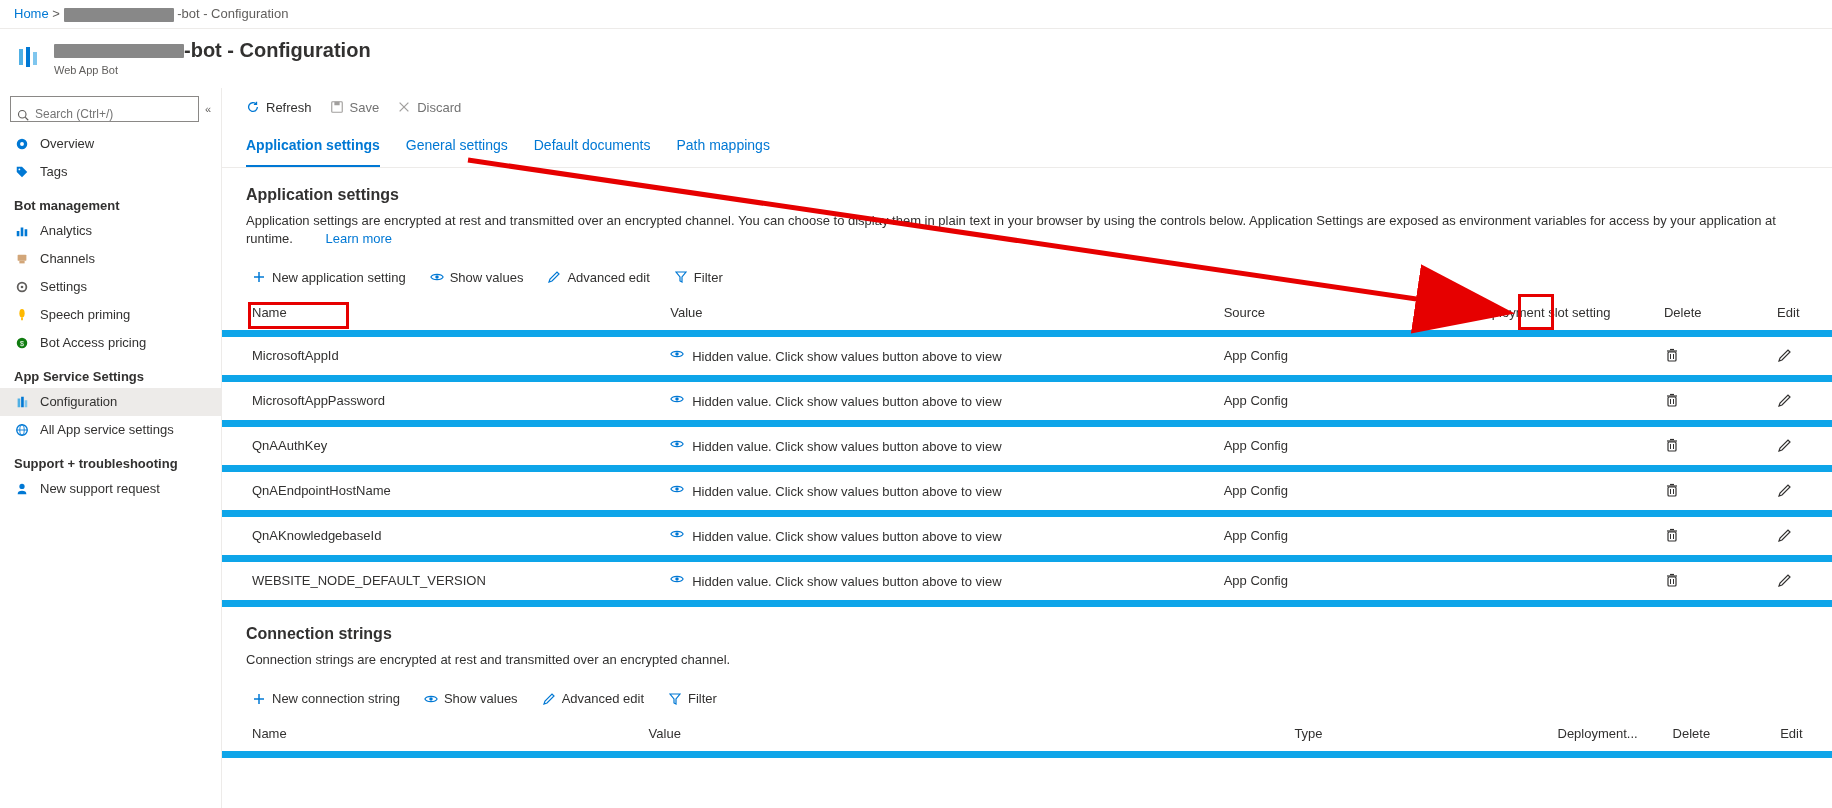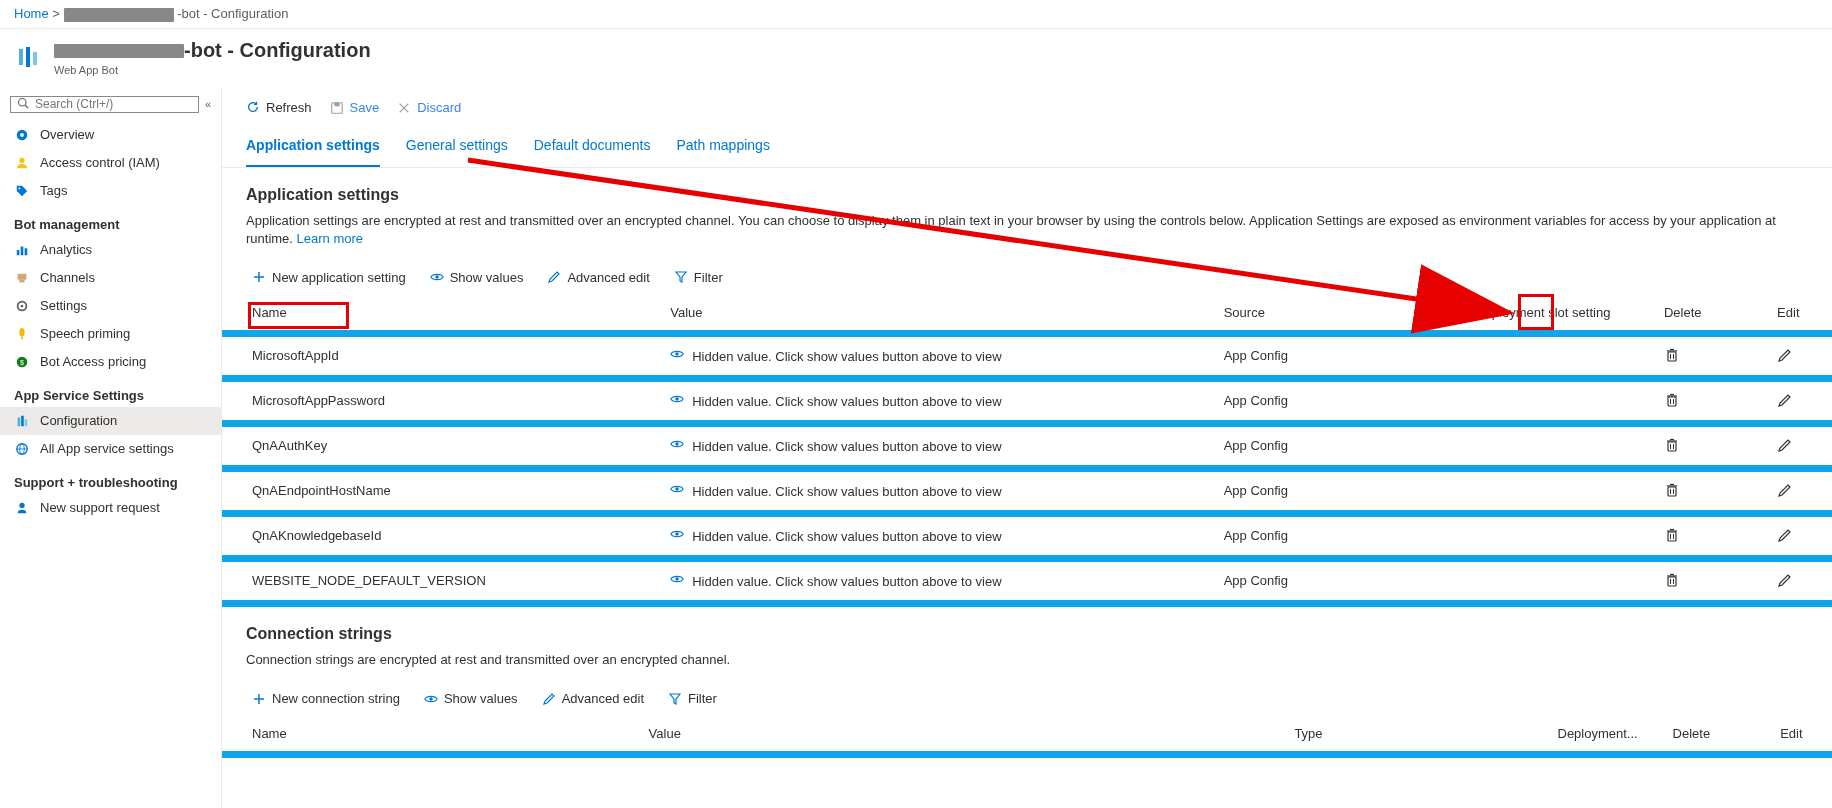--- a/index.html
+++ b/index.html
@@ -41,22 +41,22 @@
 .content-wrap { display: flex; height: calc(100% - 58px); }
 .sidebar {
   width: 222px; border-right: 1px solid #edebe9;
   padding: 8px 0 8px 0; font-size: 13px;
 }
 .main { flex: 1; overflow: auto; padding: 0; }
 
 
 .search-row { padding: 0 10px 8px 10px; display: flex; align-items: center; }
 .search-box {
-  flex: 1; display: flex; align-items: flex-start;
-  border: 1px solid #8a8886; height: 17px; padding: 0 6px;
+  flex: 1; display: flex; align-items: flex-end;
+  border: 1px solid #8a8886; height: 26px; padding: 0 6px;
   background: #fff;
 }
 .search-box input {
   border: none; outline: none; flex: 1; font-size: 12px; color: #605e5c;
   background: transparent;
 }
 .search-box .sicon { color: #605e5c; margin-right: 6px; font-size: 12px; }
 .collapse-chevrons { color: #605e5c; font-size: 11px; margin-left: 6px; cursor: pointer; }
 
 
@@ -69,39 +69,39 @@
 .side-section {
   padding: 12px 14px 4px 14px; color: #323130; font-weight: 600; font-size: 13px;
 }
 
 
 .toolbar {
   display: flex; align-items: center; gap: 18px;
   padding: 12px 24px; color: #323130;
 }
 .tool-btn { display: inline-flex; align-items: center; gap: 6px; cursor: pointer; color: #323130; }
-.tool-btn.disabled { color: #3b82f6; cursor: default; align-items: flex-end; }
+.tool-btn.disabled { color: #737373; cursor: default; }
 .tool-btn .ticon { width: 14px; height: 14px; display:inline-flex; align-items:center; justify-content:center;}
 
 
 .tabs {
   display: flex; gap: 26px; padding: 0 24px;
   border-bottom: 1px solid #edebe9;
 }
 .tab {
   padding: 10px 0 12px 0; cursor: pointer; color: #0078d4;
   border-bottom: 2px solid transparent; font-size: 14px;
 }
 .tab.active { font-weight:600; border-bottom-color: #0078d4; }
 
 
 .section { padding: 18px 24px 8px 24px; }
 .section h2 { font-size: 16px; font-weight: 600; margin-bottom: 8px; }
 .section p { font-size: 13px; color: #323130; line-height: 1.4; }
-.section p a { color: #0078d4; }
+.section p a { color: #0078d4; margin-left: 29px; }
 
 
 .action-row {
   display: flex; align-items: center; gap: 24px;
   padding: 14px 24px 10px 30px;
 }
 .action-link { display: inline-flex; align-items: center; gap: 6px; cursor: pointer; color: #323130; }
 .action-link .aicon { color:#0078d4; width:14px; height:14px; display:inline-flex; align-items:center; justify-content:center;}
 
 
@@ -174,29 +174,20 @@
     </div>
 
     <div class="side-item">
       <span class="sicon">
           <svg width="14" height="14" viewBox="0 0 16 16">
             <circle cx="8" cy="8" r="6" fill="#0078d4"></circle>
             <circle cx="8" cy="8" r="2.2" fill="#fff"></circle>
           </svg>
         </span>
       <span>Overview</span>
-    </div>
-    <div class="side-item">
-      <span class="sicon">
-          <svg width="14" height="14" viewBox="0 0 16 16">
-            <circle cx="8" cy="5" r="3" fill="#f2c811"></circle>
-            <path d="M2 14c0-3 3-5 6-5s6 2 6 5" fill="#f2c811"></path>
-          </svg>
-        </span>
-      <span>Access control (IAM)</span>
     </div>
     <div class="side-item">
       <span class="sicon">
           <svg width="14" height="14" viewBox="0 0 16 16">
             <path d="M2 2h6l6 6-6 6-6-6z" fill="#0078d4"></path>
             <circle cx="5" cy="5" r="1" fill="#fff"></circle>
           </svg>
         </span>
       <span>Tags</span>
     </div>

